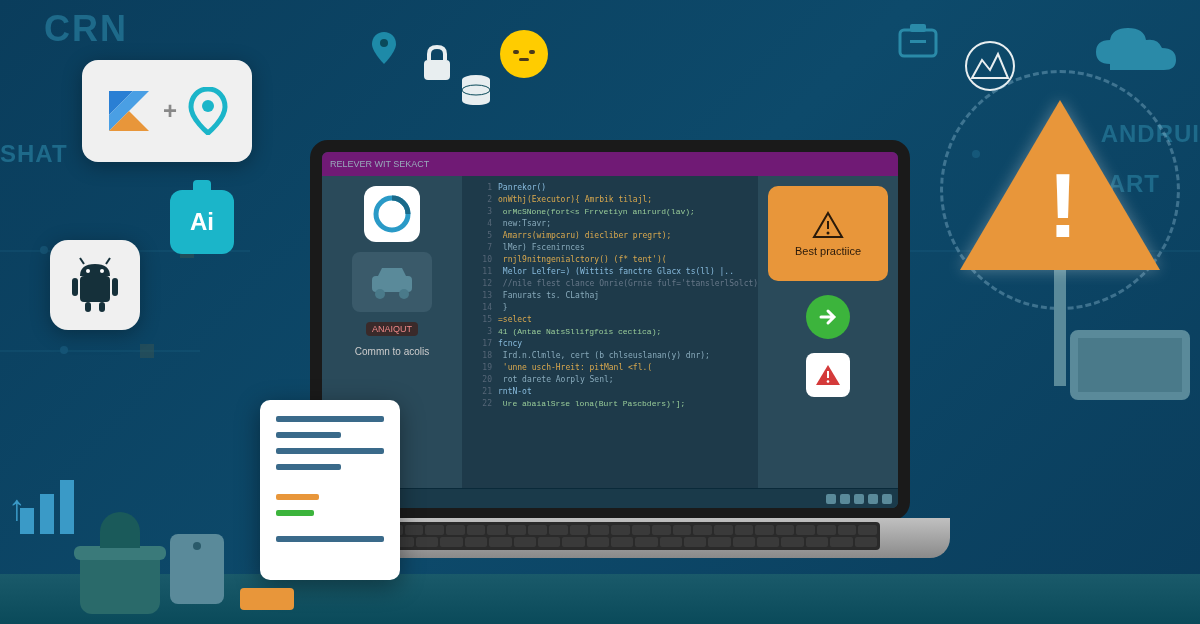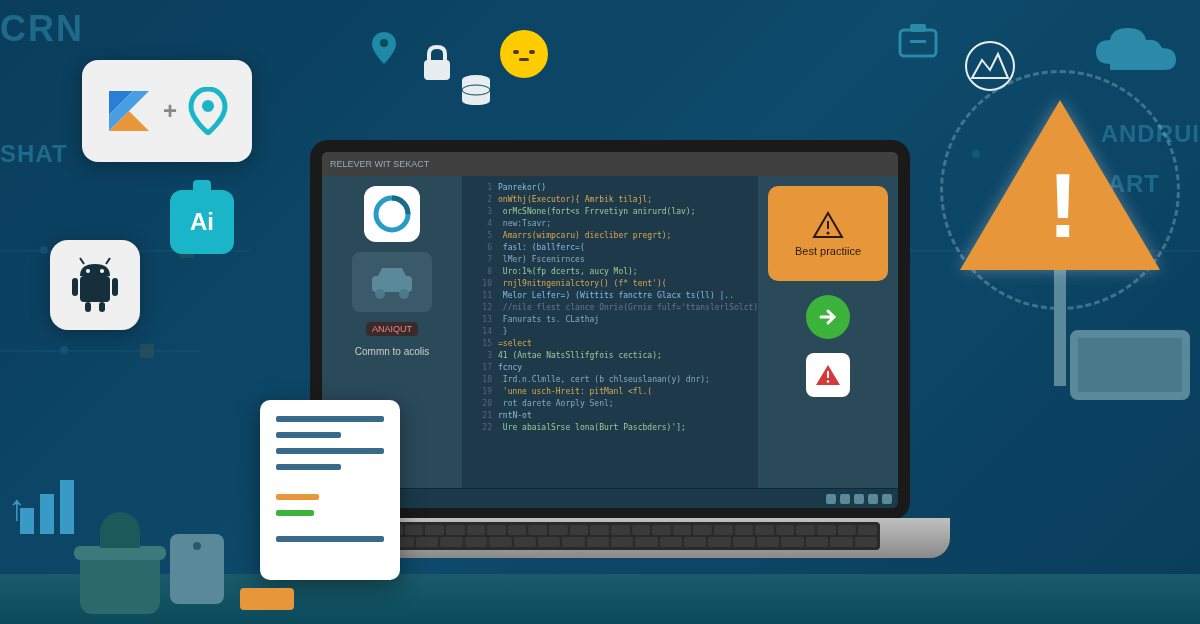--- a/index.html
+++ b/index.html
@@ -16,21 +16,21 @@
 .bg-pattern {
   position: absolute;
   inset: 0;
   opacity: 0.15;
 }
 .bg-dot { position: absolute; width: 8px; height: 8px; background: #4db8e0; border-radius: 50%; }
 .bg-line { position: absolute; background: #2a7a9c; height: 2px; }
 .bg-square { position: absolute; width: 14px; height: 14px; background: #ffa500; opacity: 0.6; }
 
 
-.corner-text { position: absolute; color: #1e6a8a; font-weight: bold; font-size: 36px; top: 8px; left: 0; letter-spacing: 2px; }
+.corner-text { position: absolute; color: #1e6a8a; font-weight: bold; font-size: 36px; top: 8px; left: 0; letter-spacing: 2px; padding-left: 44px; }
 .left-text { position: absolute; color: #1e6a8a; font-weight: bold; font-size: 24px; left: 0; letter-spacing: 1px; }
 
 
 .float-card {
   position: absolute;
   background: #f0f0f0;
   border-radius: 16px;
   display: flex;
   align-items: center;
   justify-content: center;
@@ -95,21 +95,21 @@
   position: absolute; top: 4px; left: 50%; transform: translateX(-50%);
   width: 540px; height: 28px;
   background: #2a2a2a;
   border-radius: 4px;
   display: flex; flex-wrap: wrap; gap: 2px; padding: 3px;
 }
 .key { background: #3a3a3a; flex: 1; min-width: 18px; height: 10px; border-radius: 2px; }
 
 
 .screen-titlebar {
-  height: 24px; background: #404040;
+  height: 24px; background: #701a75;
   display: flex; align-items: center; padding: 0 8px;
   font-size: 9px; color: #9ab;
 }
 .screen-body {
   display: flex; height: calc(100% - 44px);
 }
 .screen-taskbar {
   height: 20px; background: #1a3a4a; border-top: 1px solid #0a2a3a;
   display: flex; align-items: center; justify-content: flex-end; padding: 0 6px; gap: 4px;
 }
@@ -135,21 +135,21 @@
 }
 
 .code-area {
   flex: 1; background: #1e3a4a; font-family: monospace; font-size: 8px;
   padding: 6px 8px; color: #8ab; overflow: hidden;
   line-height: 1.5;
 }
 .code-line { white-space: nowrap; }
 .ln { display: inline-block; width: 22px; color: #567; text-align: right; margin-right: 6px; }
 .kw { color: #d9a84e; }
-.str { color: #9c9; }
+.str { color: #9c9; font-family: Liberation Mono, monospace; }
 .fn { color: #8bd; }
 .cm { color: #678; }
 
 .right-panel {
   width: 140px; padding: 10px; display: flex; flex-direction: column; gap: 14px; align-items: center;
 }
 .warn-card {
   width: 120px; height: 95px; background: #e8963a; border-radius: 10px;
   display: flex; flex-direction: column; align-items: center; justify-content: center;
   color: #2a1a0a; font-size: 11px; font-weight: 500; gap: 6px;
@@ -345,23 +345,21 @@
         </div>
         <div class="sidebar-tag">ANAIQUT</div>
         <div class="sidebar-label">Commn to acolis</div>
       </div>
       <div class="code-area">
         <div class="code-line"><span class="ln">1</span><span class="fn">Panrekor()</span></div>
         <div class="code-line"><span class="ln">2</span><span class="kw">onWthj(Executor){ Amrbik tilajl;</span></div>
         <div class="code-line"><span class="ln">3</span><span class="str">  orMcSNone(fort&lt;s Frrvetiyn anirurd(lav);</span></div>
         <div class="code-line"><span class="ln">4</span><span>  new:Tsavr;</span></div>
         <div class="code-line"><span class="ln">5</span><span class="kw">  Amarrs(wimpcaru) diecliber pregrt);</span></div>
-        <div class="code-line"><span class="ln">6</span><span class="fn">  fasl: (ballferc=(</span></div>
         <div class="code-line"><span class="ln">7</span><span>     lMer) Fscenirnces</span></div>
-        <div class="code-line"><span class="ln">8</span><span class="str">     Uro:1%(fp dcerts, aucy Mol);</span></div>
         <div class="code-line"><span class="ln">10</span><span class="kw">     rnjl9nitngenialctory() (f* tent')(</span></div>
         <div class="code-line"><span class="ln">11</span><span class="fn">     Melor Lelfer=) (Wittits fanctre Glacx ts(ll) |..</span></div>
         <div class="code-line"><span class="ln">12</span><span class="cm">     //nile flest clance Onrie(Grnie fulf='ttanslerlSolct);</span></div>
         <div class="code-line"><span class="ln">13</span><span>     Fanurats ts. CLathaj</span></div>
         <div class="code-line"><span class="ln">14</span><span>  }</span></div>
         <div class="code-line"><span class="ln">15</span><span class="kw">=select</span></div>
         <div class="code-line"><span class="ln">3</span><span class="str">41 (Antae NatsSllifgfois cectica);</span></div>
         <div class="code-line"><span class="ln">17</span><span class="fn">fcncy</span></div>
         <div class="code-line"><span class="ln">18</span><span>  Ird.n.Clmlle, cert (b chlseuslanan(y) dnr);</span></div>
         <div class="code-line"><span class="ln">19</span><span class="kw">  'unne usch-Hreit: pitManl &lt;fl.(</span></div>

